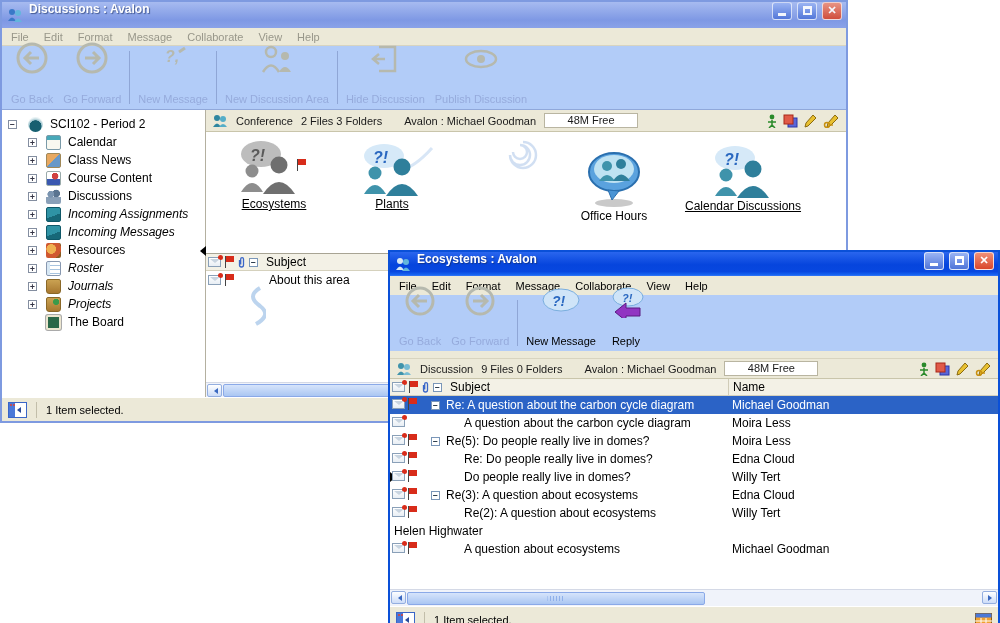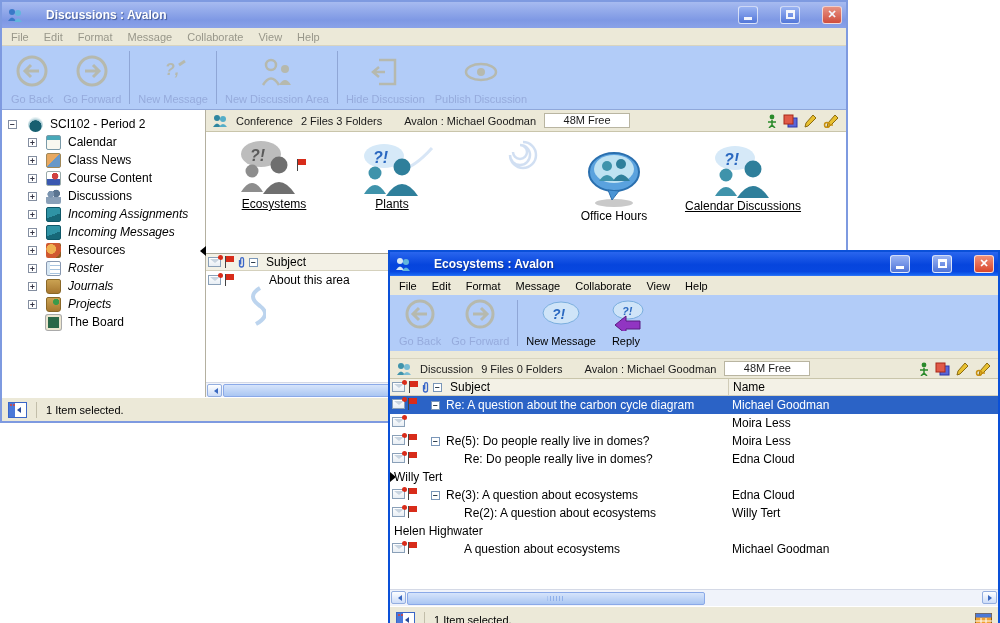--- a/index.html
+++ b/index.html
@@ -4,21 +4,21 @@
 <style>
   *{box-sizing:border-box;margin:0;padding:0}
   body{width:1000px;height:623px;overflow:hidden;background:#fff;font-family:"Liberation Sans",sans-serif}
   .desktop{position:relative;width:1000px;height:623px;background:#fff;overflow:hidden}
 
   
   .win{position:absolute;background:#ece9d8;display:flex;flex-direction:column}
   .win.back{left:0;top:0;width:848px;height:423px;border:2px solid #7e9ae0;z-index:1}
   .win.front{left:388px;top:250px;width:612px;height:385px;border:2px solid #0a50d8;z-index:10}
 
-  .titlebar{display:flex;align-items:center;gap:22px;padding:0 4px;color:#fff;font-size:12px;font-weight:bold;flex:none}
+  .titlebar{display:flex;gap:5px;padding:0 4px;color:#fff;font-size:12px;font-weight:bold;flex:none}
   .back .titlebar{height:26px;background:linear-gradient(#a7bbf0,#7e98e4 70%,#8aa2e8)}
   .front .titlebar{height:24px;background:linear-gradient(#2a66ee,#0645dd 55%,#0747e0 85%,#1866f2);border-bottom:1px solid #2a70f5}
   .title-text{flex:1;text-shadow:1px 1px 1px rgba(20,40,90,.6);white-space:nowrap;overflow:hidden}
   .winbtn{width:20px;height:18px;border-radius:3px;border:1px solid rgba(255,255,255,.75);color:#fff;font-size:11px;line-height:15px;text-align:center;flex:none}
   .btn-blue{background:linear-gradient(#9ab4f4,#4f74d8)}
   .btn-red{background:linear-gradient(#f09078,#d9462b)}
   .back .winbtn{opacity:.9}
   .glyph-min{display:block;margin:10px auto 0;width:8px;height:3px;background:#fff}
   .glyph-max{display:block;margin:3px auto 0;width:9px;height:9px;border:2px solid #fff;border-top-width:3px}
   .glyph-x{font-weight:bold}
@@ -26,31 +26,31 @@
   .menubar{display:flex;gap:15px;align-items:center;padding:0 9px;font-size:11px;flex:none;background:#ece9d8}
   .back .menubar{height:18px;color:#98978a;border-bottom:1px solid #d8d4c0}
   .front .menubar{height:19px;color:#000}
   .menu-item{white-space:nowrap}
 
   
   .toolbar{display:flex;align-items:stretch;padding:2px 4px;flex:none;background:#b2ccf8}
   .back .toolbar{height:64px;border-bottom:1px solid #90a8da}
   .front .toolbar{height:56px}
   .tbtn{display:flex;flex-direction:column;align-items:center;justify-content:flex-end;padding:2px 5px;font-size:11px;white-space:nowrap}
-  .tbtn .lbl{margin-top:4px}
+  .tbtn .lbl{margin-top:17px}
   .toolbar .disabled{color:#96abdc}
   .toolbar .enabled{color:#000}
   .tsep{width:1px;background:#8fa6d6;margin:3px 3px;flex:none}
   .gap8{height:8px;background:#ece9d8;flex:none;border-bottom:1px solid #d8d4c0}
 
   
   .infobar{display:flex;align-items:center;gap:8px;padding:0 6px;font-size:11px;color:#1a1a1a;background:#ece9d8;border-bottom:1px solid #c9c5ab;flex:none}
   .back-content .infobar{height:22px}
   .front .infobar{height:20px}
-  .freebox{width:86px;height:15px;background:#fff;border:1px solid #b9b5a1;text-align:center;font-size:11px;line-height:13px;flex:none}
+  .freebox{width:94px;height:15px;background:#fff;border:1px solid #b9b5a1;text-align:center;font-size:11px;line-height:13px;flex:none}
   .ibar-right{margin-left:auto;display:flex;align-items:center;gap:6px}
 
   
   .back-body{flex:1;display:flex;min-height:0}
   .sidebar{width:204px;background:#fff;border-right:1px solid #b4b0a0;position:relative;flex:none;padding-top:5px}
   .tree-row{display:flex;align-items:center;height:18px;font-size:12px;color:#000;white-space:nowrap}
   .tree-row.root{padding-left:6px}
   .tree-row.child{padding-left:26px}
   .expander{width:9px;height:9px;border:1px solid #848ea0;background:#fff;font:bold 8px/7px "DejaVu Sans Mono",monospace;text-align:center;color:#334;margin-right:9px;flex:none}
   .exp-spacer{width:18px;flex:none}
@@ -591,20 +591,23 @@
               <span>Re: A question about the carbon cycle diagram</span>
             </div>
           </div>
           <div class="col-name cellbg">
             <span>Michael Goodman</span>
           </div>
         </div>
         <div class="msg-row">
           <div class="col-subj cellbg">
             <span class="env row-ico ico-env"></span>
+            <div class="subj-inner ind-child">
+              <span>A question about the carbon cycle diagram</span>
+            </div>
           </div>
           <div class="col-name cellbg">
             <span>Moira Less</span>
           </div>
         </div>
         <div class="msg-row">
           <div class="col-subj cellbg">
             <span class="env row-ico ico-env"></span>
             <span class="flagico row-ico ico-flag"></span>
             <div class="subj-inner ind-head">
@@ -622,20 +625,27 @@
             <span class="flagico row-ico ico-flag"></span>
             <div class="subj-inner ind-child">
               <span>Re: Do people really live in domes?</span>
             </div>
           </div>
           <div class="col-name cellbg">
             <span>Edna Cloud</span>
           </div>
         </div>
         <div class="msg-row">
+          <div class="col-subj cellbg">
+            <span class="env row-ico ico-env"></span>
+            <span class="flagico row-ico ico-flag"></span>
+            <div class="subj-inner ind-child">
+              <span>Do people really live in domes?</span>
+            </div>
+          </div>
           <div class="col-name cellbg">
             <span>Willy Tert</span>
           </div>
         </div>
         <div class="msg-row">
           <div class="col-subj cellbg">
             <span class="env row-ico ico-env"></span>
             <span class="flagico row-ico ico-flag"></span>
             <div class="subj-inner ind-head">
               <span class="mbox">−</span>

